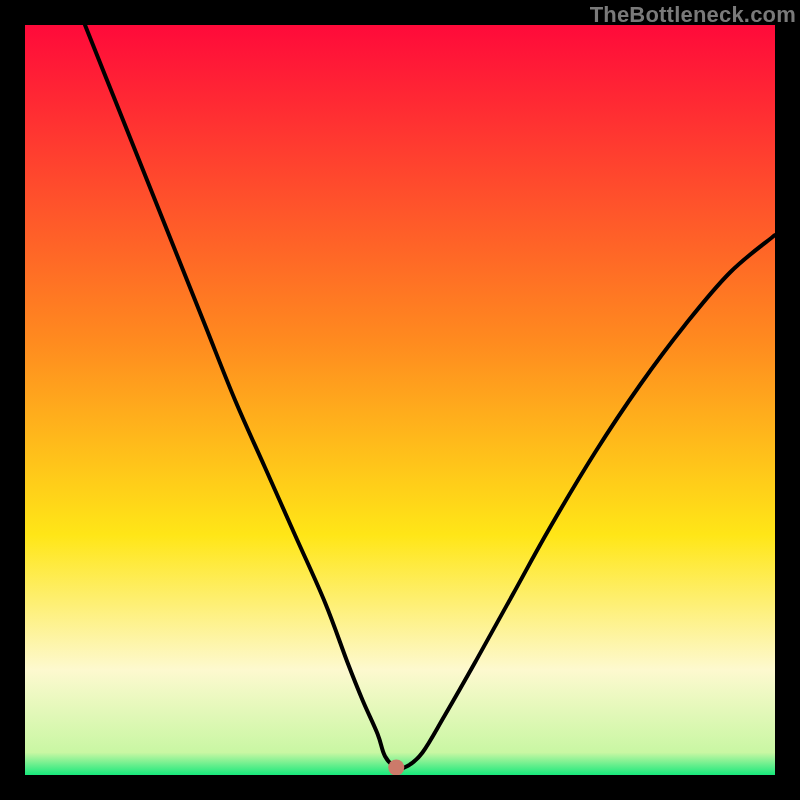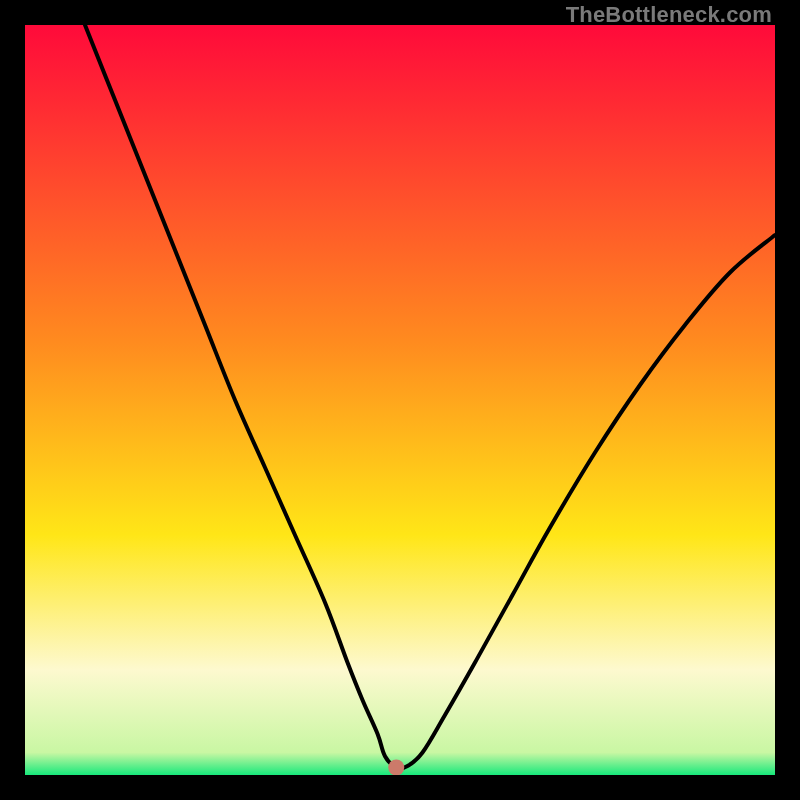--- a/index.html
+++ b/index.html
@@ -21,21 +21,21 @@
   .plot {
     position: absolute;
     left: 25px;
     top: 25px;
     width: 750px;
     height: 750px;
   }
   .watermark {
     position: absolute;
     top: 2px;
-    right: 28px;
+    right: 4px;
     color: #7a7a7a;
     font-family: Arial, Helvetica, sans-serif;
     font-size: 22px;
     font-weight: 600;
     letter-spacing: 0.2px;
     user-select: none;
   }
   svg { display: block; }
 </style>
 </head>

